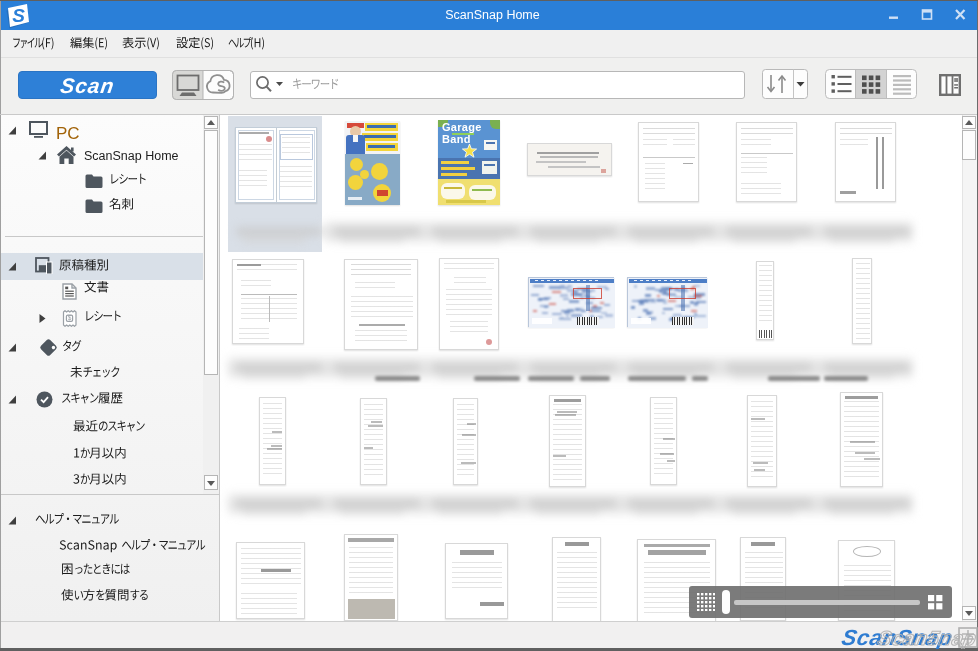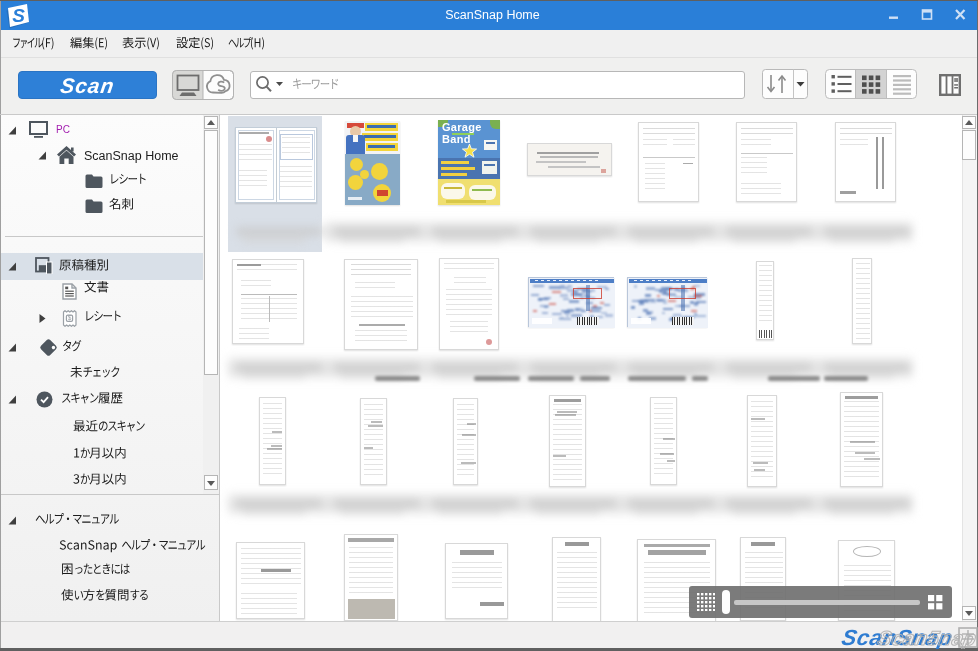--- a/index.html
+++ b/index.html
@@ -120,21 +120,21 @@
 <div class="abs" style="left:1px;top:253px;width:202px;height:27px;background:#d9e0e8"></div>
 <div class="abs" style="left:5px;top:236px;width:198px;height:1px;background:#c8c8c8"></div>
 <div class="abs" style="left:1px;top:494px;width:219px;height:1px;background:#c8c8c8"></div>
 <svg class="abs" style="left:8px;top:126px" width="9" height="9" viewBox="0 0 9 9">
     <polygon points="8,0.5 8,8.5 0.5,8.5" fill="#3f3f3f"></polygon>
   </svg>
 <svg class="abs" style="left:29px;top:121px" width="19" height="17" viewBox="0 0 19 17">
 <rect x="1" y="1" width="17" height="12" fill="none" stroke="#4e565e" stroke-width="2"></rect>
 <rect x="5" y="15" width="9" height="1.8" fill="#4e565e"></rect>
   </svg>
-<div class="abs" style="left:56px;top:123.5px;font-size:10px;color:#a21caf">PC</div>
+<div class="abs" style="left:56px;top:123.5px;font-size:17px;color:#a16207">PC</div>
 <svg class="abs" style="left:38px;top:151px" width="9" height="9" viewBox="0 0 9 9">
     <polygon points="8,0.5 8,8.5 0.5,8.5" fill="#3f3f3f"></polygon>
   </svg>
 <svg class="abs" style="left:57px;top:146px" width="19" height="18" viewBox="0 0 19 18">
 <polygon points="9.5,0 19,8.5 17,10.5 9.5,3.8 2,10.5 0,8.5" fill="#4e565e"></polygon>
 <polygon points="9.5,4.5 16.5,10.7 16.5,18 11.7,18 11.7,12.5 7.3,12.5 7.3,18 2.5,18 2.5,10.7" fill="#4e565e"></polygon>
 <rect x="14" y="1.5" width="2.6" height="4" fill="#4e565e"></rect>
   </svg>
 <div class="abs" style="left:84px;top:149px;font-size:12.5px;color:#1c1c1c">ScanSnap Home</div>
 <svg class="abs" style="left:85px;top:174px" width="18" height="14" viewBox="0 0 18 14">

